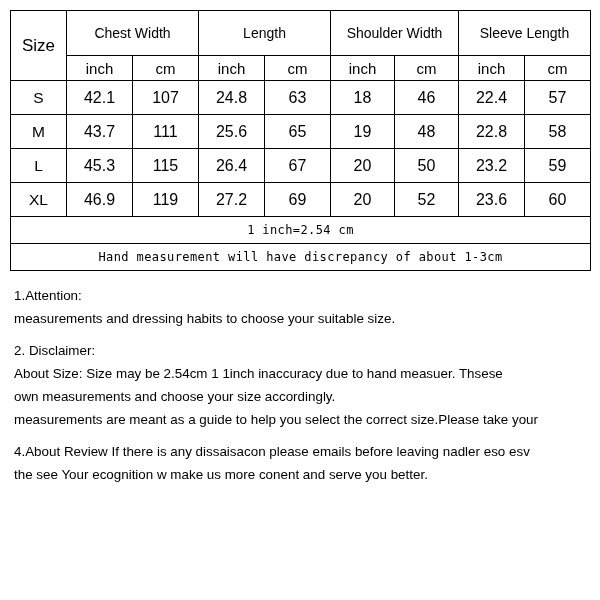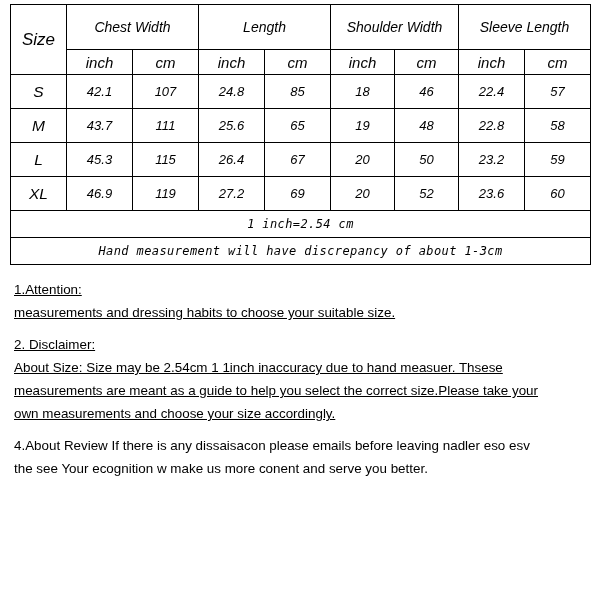--- a/index.html
+++ b/index.html
@@ -16,23 +16,22 @@
   }
   .page {
     width: 600px;
     height: 600px;
     position: relative;
     box-sizing: border-box;
   }
   table.size-table {
     border-collapse: collapse;
     table-layout: fixed;
-    margin: 4px 0 0 10px;
+    margin: 10px 0 0 10px;
     width: 580px;
-    font-style: italic;
   }
   table.size-table td,
   table.size-table th {
     border: 1px solid #000000;
     text-align: center;
     vertical-align: middle;
     font-weight: normal;
     padding: 0;
   }
   .hdr-group {
@@ -43,21 +42,21 @@
   }
   .hdr-size {
     font-size: 17px;
     font-weight: bold;
   }
   .unit-cell {
     font-size: 15px;
     height: 24px;
   }
   .data-cell {
-    font-size: 13px;
+    font-size: 16px;
     height: 33px;
   }
   .size-cell {
     font-size: 15.5px;
   }
   .note-row td {
     font-family: "DejaVu Sans Mono", monospace;
     font-size: 12px;
     font-weight: bold;
     height: 26px;
@@ -66,21 +65,20 @@
   .notes {
     margin: 14px 12px 0 14px;
     font-size: 13.4px;
     line-height: 21px;
   }
   .notes p {
     margin: 0 0 2px 0;
   }
   .notes .blk {
     margin-bottom: 11px;
-    text-decoration: underline;
   }
 </style>
 </head>
 <body>
 
 <div class="page">
 
   <table class="size-table">
     <colgroup>
       <col style="width:56px">
@@ -110,21 +108,21 @@
         <td class="unit-cell">cm</td>
         <td class="unit-cell">inch</td>
         <td class="unit-cell">cm</td>
       </tr>
 
       <tr>
         <td class="data-cell size-cell">S</td>
         <td class="data-cell">42.1</td>
         <td class="data-cell">107</td>
         <td class="data-cell">24.8</td>
-        <td class="data-cell">85</td>
+        <td class="data-cell">63</td>
         <td class="data-cell">18</td>
         <td class="data-cell">46</td>
         <td class="data-cell">22.4</td>
         <td class="data-cell">57</td>
       </tr>
 
       <tr>
         <td class="data-cell size-cell">M</td>
         <td class="data-cell">43.7</td>
         <td class="data-cell">111</td>
@@ -170,22 +168,22 @@
   </table>
 
   <div class="notes">
     <div class="blk">
       <p>1.Attention:</p>
       <p>measurements and dressing  habits to choose your suitable size.</p>
     </div>
     <div class="blk">
       <p>2. Disclaimer:</p>
       <p>About Size: Size may be 2.54cm 1 1inch inaccuracy due to hand measuer. Thsese</p>
+      <p>own measurements and choose your size accordingly.</p>
       <p>measurements are meant as a  guide to help you select the correct size.Please take your</p>
-      <p>own measurements and choose your size accordingly.</p>
     </div>
     <div>
       <p>4.About Review If there is any dissaisacon please emails before leaving nadler eso esv</p>
       <p>the see Your ecognition w   make us more conent and serve you better.</p>
     </div>
   </div>
 
 </div>
 
 </body></html>

